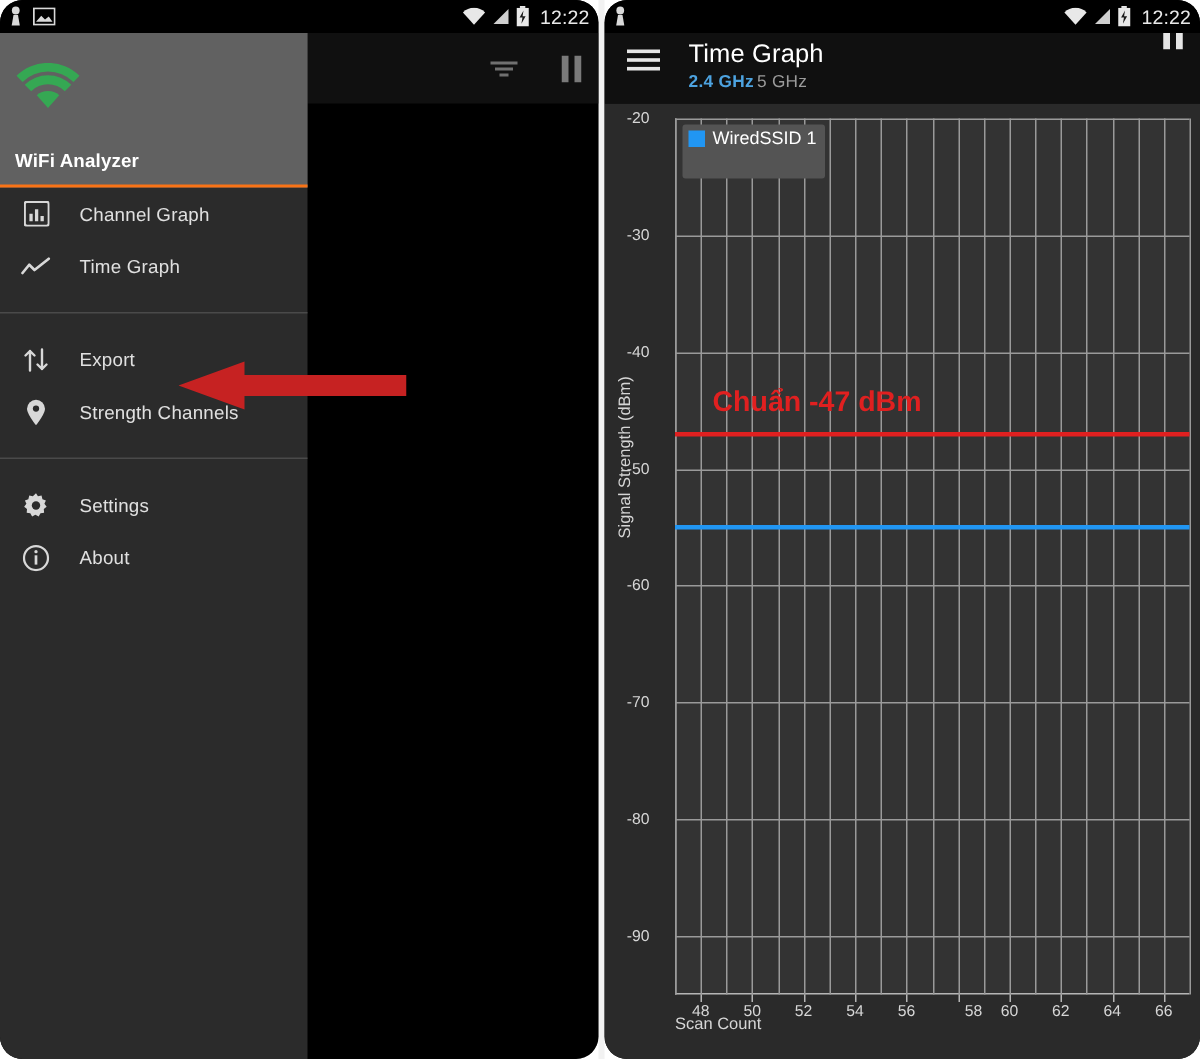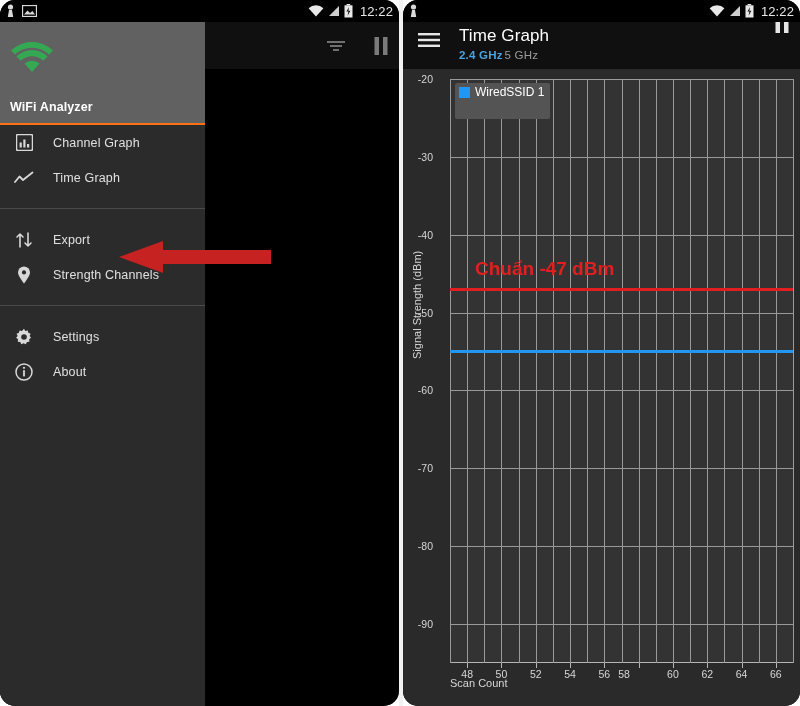--- a/index.html
+++ b/index.html
@@ -565,21 +565,21 @@
           <div class="xtick" style="left: 17.15px;">48</div>
           <div class="xtick-mark" style="left: 17.15px; background: rgb(181, 181, 181);"></div>
           <div class="xtick" style="left: 51.45px;">50</div>
           <div class="xtick-mark" style="left: 51.45px; background: rgb(181, 181, 181);"></div>
           <div class="xtick" style="left: 85.75px;">52</div>
           <div class="xtick-mark" style="left: 85.75px; background: rgb(181, 181, 181);"></div>
           <div class="xtick" style="left: 120.05px;">54</div>
           <div class="xtick-mark" style="left: 120.05px; background: rgb(181, 181, 181);"></div>
           <div class="xtick" style="left: 154.35px; text-align: right;">56</div>
           <div class="xtick-mark" style="left: 154.35px; background: rgb(181, 181, 181);"></div>
-          <div class="xtick" style="left: 174px;">58</div>
+          <div class="xtick" style="left: 199px;">58</div>
           <div class="xtick-mark" style="left: 188.65px; background: rgb(181, 181, 181);"></div>
           <div class="xtick" style="left: 222.95px;">60</div>
           <div class="xtick-mark" style="left: 222.95px; background: rgb(181, 181, 181);"></div>
           <div class="xtick" style="left: 257.25px;">62</div>
           <div class="xtick-mark" style="left: 257.25px; background: rgb(181, 181, 181);"></div>
           <div class="xtick" style="left: 291.55px;">64</div>
           <div class="xtick-mark" style="left: 291.55px; background: rgb(181, 181, 181);"></div>
           <div class="xtick" style="left: 325.85px;">66</div>
           <div class="xtick-mark" style="left: 325.85px; background: rgb(181, 181, 181);"></div>
           <div class="series-line" style="top: 271.033px; background: rgb(33, 150, 243);"></div>

